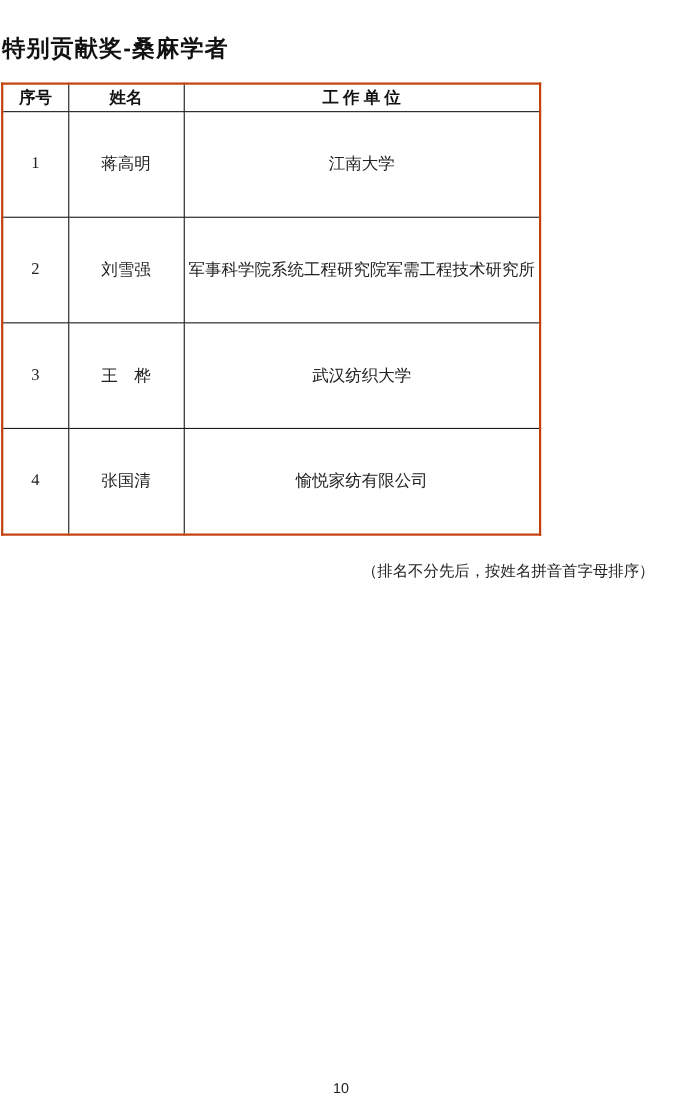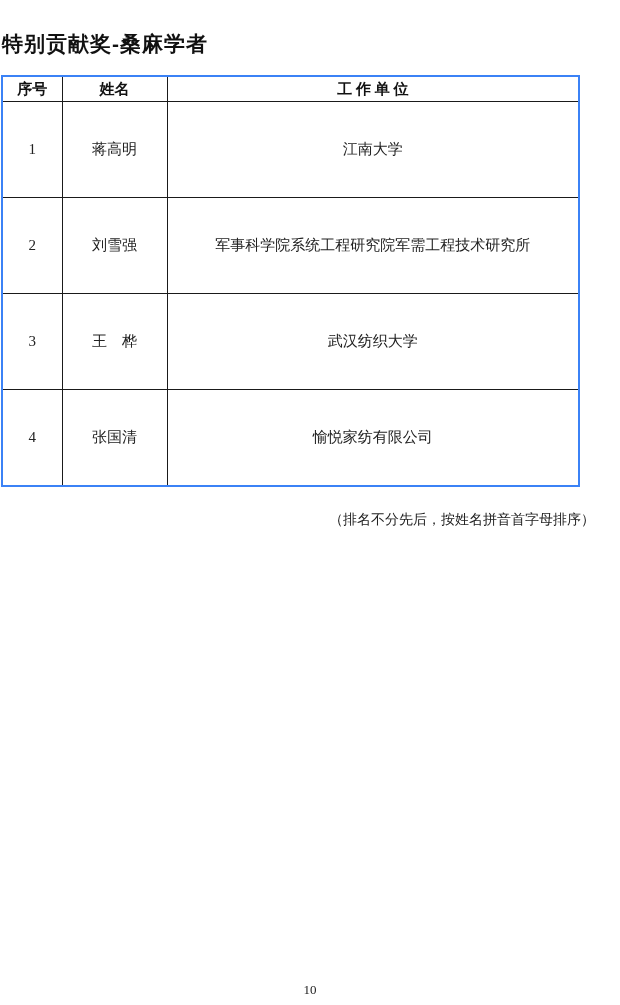--- a/index.html
+++ b/index.html
@@ -25,24 +25,24 @@
     font-weight: 700;
     letter-spacing: 1px;
     color: #111;
     font-family: "Liberation Sans", sans-serif;
     margin: 2px;
   }
   table.award-table {
     position: absolute;
     top: 75px;
     left: 1px;
-    width: 579px;
+    width: 491px;
     border-collapse: collapse;
     table-layout: fixed;
-    border: 2px solid #3b82f6;
+    border: 2px solid #c2410c;
   }
   table.award-table th,
   table.award-table td {
     border: 1px solid #1a1a1a;
     padding: 0;
     background: #ffffff;
   }
   col.col-no   { width: 60px; }
   col.col-name { width: 105px; }
   col.col-unit { width: auto; }
@@ -78,21 +78,21 @@
     margin-left: 41px;
   }
   .page-number {
     position: absolute;
     top: 982px;
     left: 0;
     width: 100%;
     text-align: center;
     font-size: 13px;
     color: #222;
-    font-family: Liberation Serif, serif;
+    font-family: Liberation Sans, sans-serif;
   }
 </style>
 </head>
 <body>
 
 <div class="page">
 
   <h1 class="doc-title">特别贡献奖-桑麻学者</h1>
 
   <table class="award-table">

